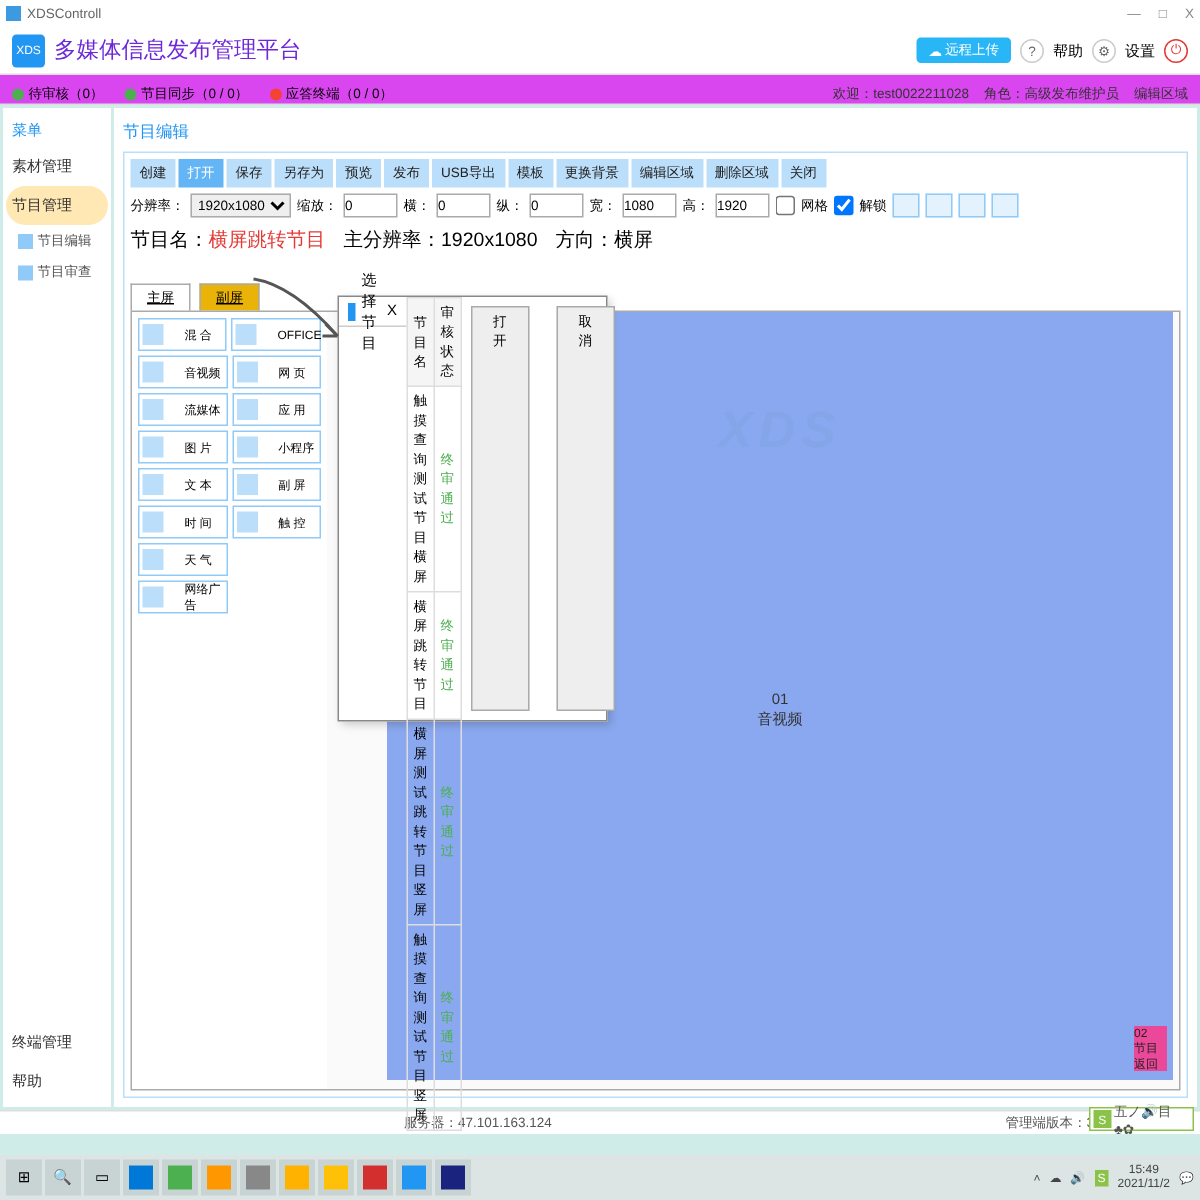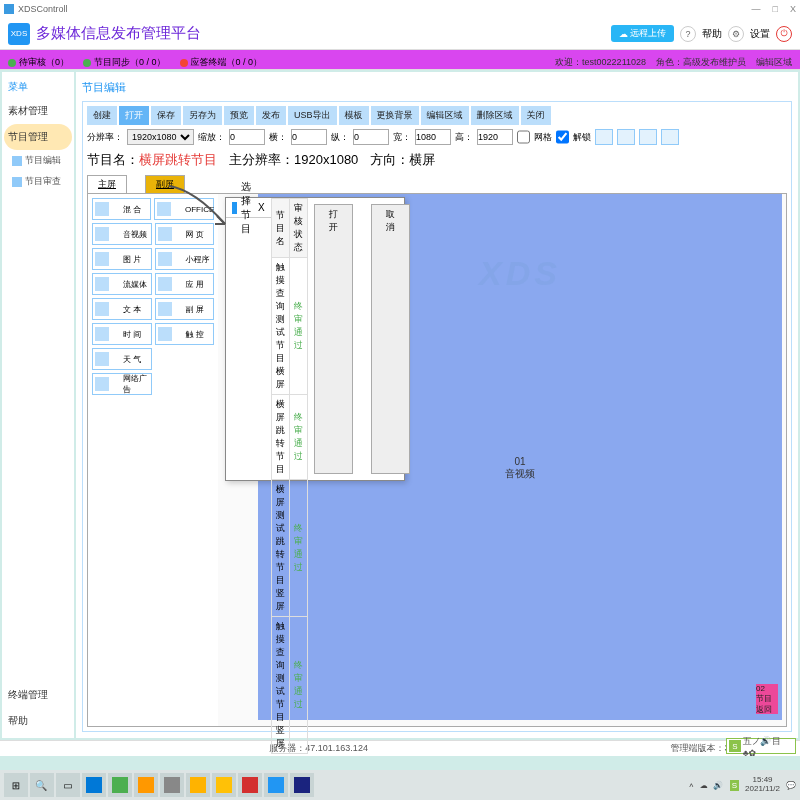--- a/index.html
+++ b/index.html
@@ -33,21 +33,21 @@
 .toolbar { display: flex; gap: 2px; flex-wrap: wrap; margin-bottom: 4px; }
 .tbtn { background: #bbdefb; padding: 3px 6px; font-size: 9px; color: #222; cursor: pointer; }
 .tbtn.highlight { background: #64b5f6; color: #fff; }
 .params { display: flex; align-items: center; gap: 4px; font-size: 9px; margin-bottom: 4px; flex-wrap: wrap; }
 .params select, .params input { font-size: 9px; height: 16px; border: 1px solid #aaa; }
 .params input[type="text"] { width: 36px; }
 .params input[type="checkbox"] { vertical-align: middle; }
 .iconbtn { width: 18px; height: 16px; background: #e3f2fd; border: 1px solid #90caf9; }
 .infoline { font-size: 13px; padding: 2px 0; display: flex; gap: 12px; }
 .infoline .red { color: #e53935; }
-.tabs { display: flex; gap: 18px; margin-top: 4px; text-decoration: underline; }
+.tabs { display: flex; gap: 6px; margin-top: 18px; text-decoration: underline; }
 .tab { padding: 2px 10px; font-size: 9px; border: 1px solid #aaa; background: #eab308; border-bottom: none; }
 .tab.active { background: #fff; }
 .editzone { flex: 1; border: 1px solid #aaa; display: flex; overflow: hidden; position: relative; }
 .palette { width: 130px; padding: 4px; }
 .prow { display: flex; gap: 3px; margin-bottom: 3px; }
 .pcell { width: 60px; height: 22px; border: 1px solid #90caf9; display: flex; align-items: center; font-size: 8px; padding: 0 2px; gap: 14px; background: #fff; }
 .pcell .picon { width: 14px; height: 14px; background: #bbdefb; flex-shrink: 0; }
 .canvas { flex: 1; position: relative; background: #fafafa; }
 .stage { position: absolute; left: 40px; top: 0; right: 4px; bottom: 6px; background: #8aa8ef; text-decoration: underline; }
 .watermark { position: absolute; left: 50%; top: 60px; transform: translateX(-50%); font-size: 34px; color: rgba(120,160,220,0.35); font-weight: bold; font-style: italic; letter-spacing: 4px; }
@@ -210,35 +210,35 @@
                 <span>音视频</span>
               </div>
               <div class="pcell">
                 <div class="picon"></div>
                 <span>网 页</span>
               </div>
             </div>
             <div class="prow">
               <div class="pcell">
                 <div class="picon"></div>
+                <span>流媒体</span>
+              </div>
+              <div class="pcell">
+                <div class="picon"></div>
+                <span>应 用</span>
+              </div>
+            </div>
+            <div class="prow">
+              <div class="pcell">
+                <div class="picon"></div>
                 <span>图 片</span>
               </div>
               <div class="pcell">
                 <div class="picon"></div>
                 <span>小程序</span>
-              </div>
-            </div>
-            <div class="prow">
-              <div class="pcell">
-                <div class="picon"></div>
-                <span>流媒体</span>
-              </div>
-              <div class="pcell">
-                <div class="picon"></div>
-                <span>应 用</span>
               </div>
             </div>
             <div class="prow">
               <div class="pcell">
                 <div class="picon"></div>
                 <span>文 本</span>
               </div>
               <div class="pcell">
                 <div class="picon"></div>
                 <span>副 屏</span>

